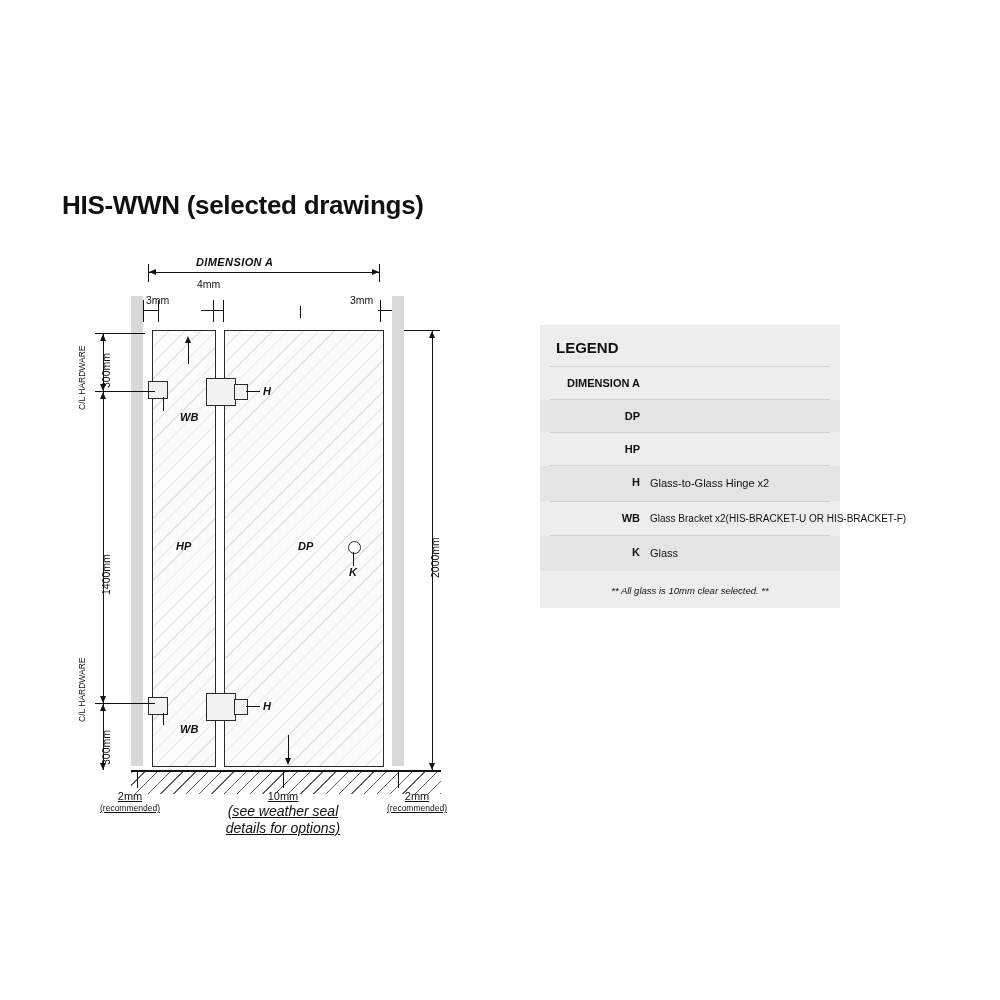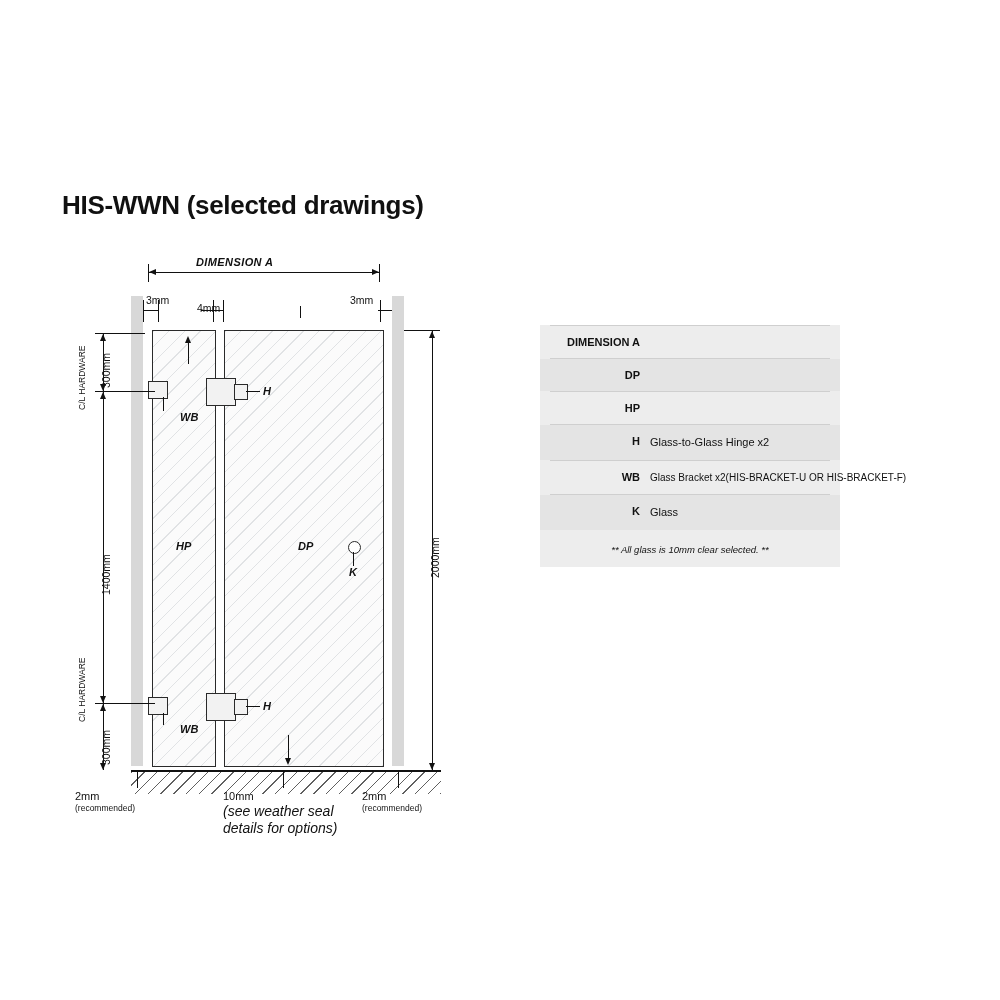--- a/index.html
+++ b/index.html
@@ -63,21 +63,21 @@
   
   .vdim-line{position:absolute;width:1px;background:#111;}
   .vdim-tick{position:absolute;height:1px;background:#111;}
   .vtext{
     position:absolute;font-size:10.5px;color:#111;
     transform:rotate(-90deg);transform-origin:left top;white-space:nowrap;
   }
   .vtext-small{font-size:8.5px;line-height:1.05;}
 
   
-  .bnote{position:absolute;font-size:10.5px;text-align:left;color:#111;line-height:1.2;}
+  .bnote{position:absolute;font-size:10.5px;text-align:center;color:#111;line-height:1.2;text-decoration:underline;}
   .bnote .big{font-size:11px;}
   .bnote .sm{font-size:8.5px;}
   .bnote .it{font-style:italic;font-size:14px;}
 
   
   .legend{
     position:absolute;left:540px;top:325px;width:300px;background:#ededed;
   }
   .legend-title{font-size:15px;font-weight:bold;padding:14px 16px 10px 16px;color:#111;}
   .legend-sep{height:1px;background:#cfcfcf;margin:0 10px;}
@@ -108,21 +108,21 @@
   <div class="arrowR" style="left:372px;top:269px;"></div>
 
   <div class="tdim-line" style="left:143px;top:310px;width:16px;"></div>
   <div class="tdim-tick" style="left:143px;top:300px;height:22px;"></div>
   <div class="tdim-tick" style="left:158px;top:300px;height:22px;"></div>
   <div class="tdim-text" style="left:146px;top:294px;">3mm</div>
 
   <div class="tdim-line" style="left:201px;top:310px;width:22px;"></div>
   <div class="tdim-tick" style="left:213px;top:300px;height:22px;"></div>
   <div class="tdim-tick" style="left:223px;top:300px;height:22px;"></div>
-  <div class="tdim-text" style="left:197px;top:302px;">4mm</div>
+  <div class="tdim-text" style="left:197px;top:278px;">4mm</div>
 
   <div class="tdim-line" style="left:378px;top:310px;width:16px;"></div>
   <div class="tdim-tick" style="left:380px;top:300px;height:22px;"></div>
   <div class="tdim-tick" style="left:393px;top:300px;height:22px;"></div>
   <div class="tdim-text" style="left:350px;top:294px;">3mm</div>
 
   <div class="tdim-tick" style="left:300px;top:306px;height:12px;"></div>
 
   <div class="wall-left"></div>
   <div class="wall-right"></div>
@@ -204,20 +204,21 @@
     <div class="big">2mm</div>
     <div class="sm">(recommended)</div>
   </div>
 
   <div class="vdim-line" style="left:137px;top:770px;height:18px;"></div>
   <div class="vdim-line" style="left:398px;top:770px;height:18px;"></div>
   <div class="vdim-line" style="left:283px;top:770px;height:18px;"></div>
 </div>
 
 <div class="legend">
+  <div class="legend-title">LEGEND</div>
   <div class="legend-sep"></div>
 
   <div class="legend-row">
     <div class="legend-key">DIMENSION A</div>
   </div>
   <div class="legend-sep"></div>
 
   <div class="legend-row alt">
     <div class="legend-key">DP</div>
   </div>

